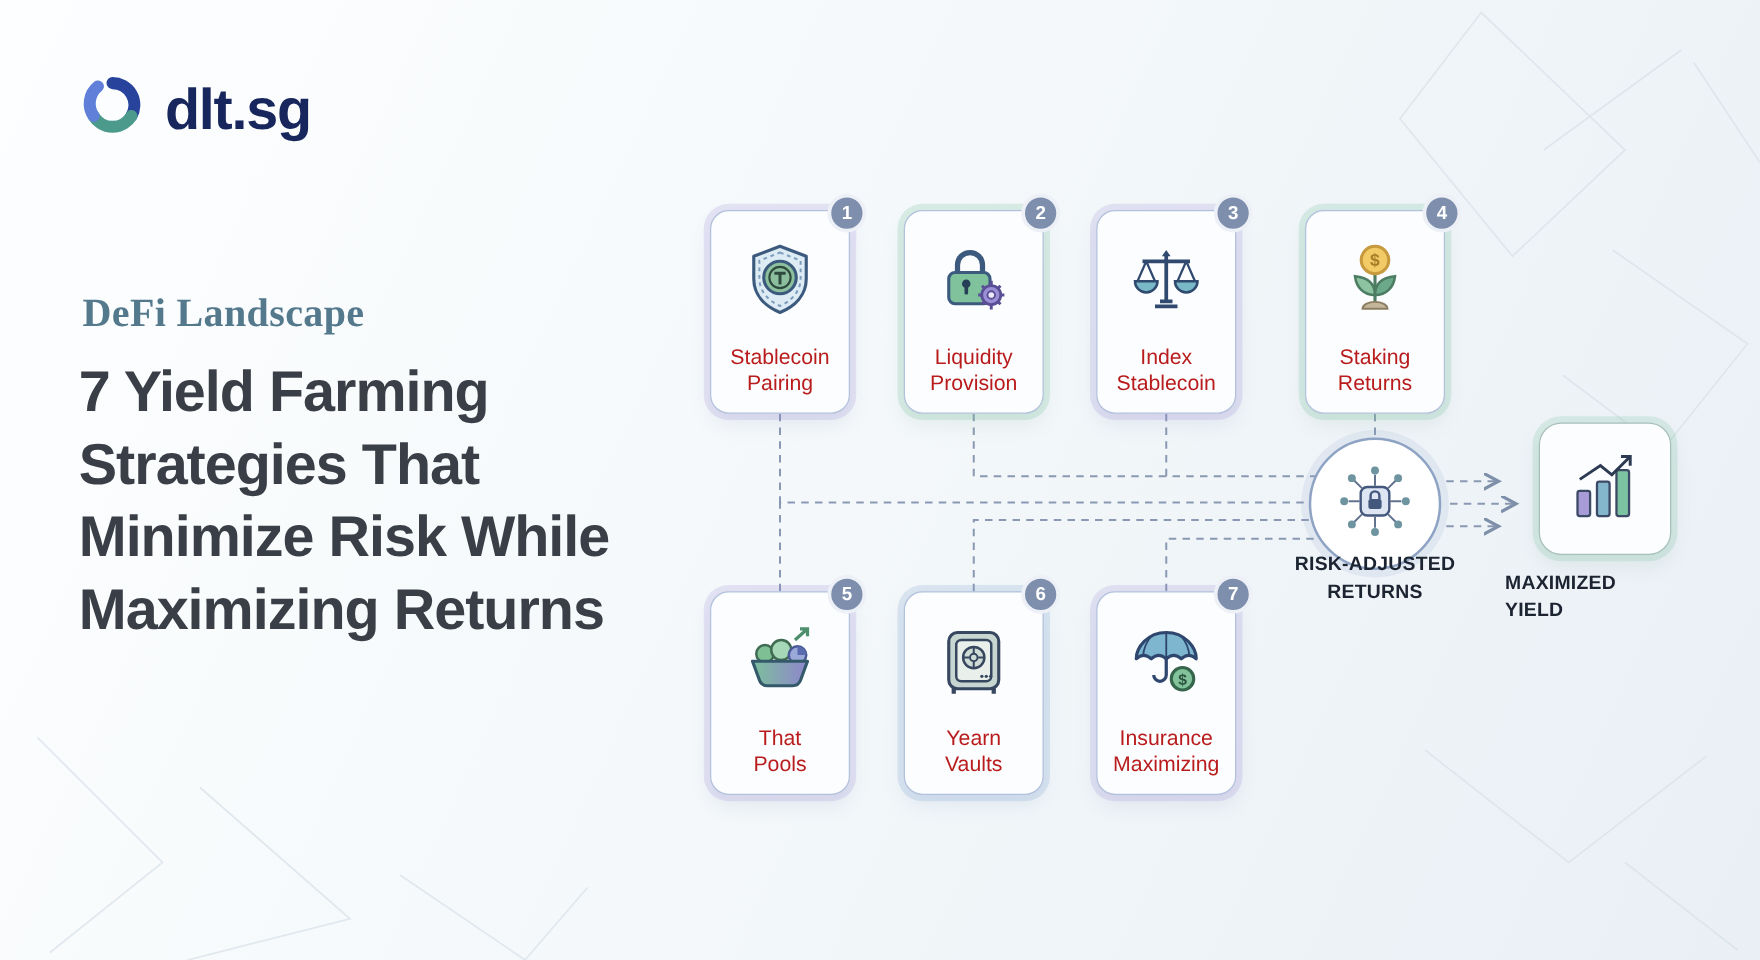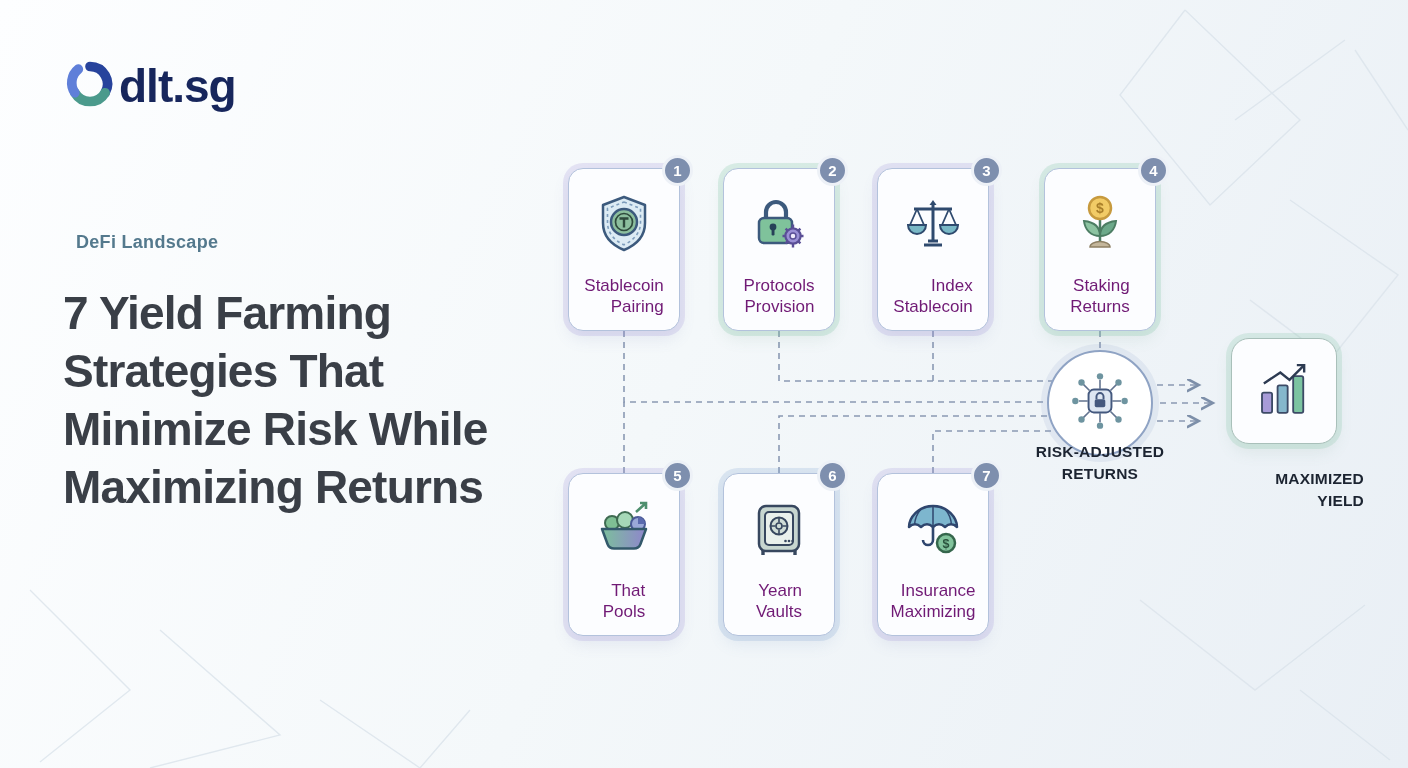--- a/index.html
+++ b/index.html
@@ -2,52 +2,52 @@
 <html><head>
 <meta charset="utf-8">
 <style>
   * { margin:0; padding:0; box-sizing:border-box; }
   html,body { background:#e9eff5; }
   body { font-family:"Liberation Sans", sans-serif; }
   .canvas { position:relative; width:1408px; height:768px; overflow:hidden;
             background:linear-gradient(115deg,#fdfeff 0%,#f4f8fa 48%,#e9eff5 100%); }
   .bg-pattern, .connectors { position:absolute; inset:0; width:1408px; height:768px; pointer-events:none; }
 
-  .logo { position:absolute; left:62px; top:56px; display:flex; align-items:center; gap:1px; }
+  .logo { position:absolute; left:62px; top:56px; display:flex; align-items:center; gap:14px; }
   .logo-text { font-size:46px; font-weight:800; color:#17265c; letter-spacing:-1px; }
 
-  .eyebrow { position:absolute; left:76px; top:232px; font-size:18px; font-weight:600;
-             color:#54798d; letter-spacing:0.3px; }
+  .eyebrow { position:absolute; left:66px; top:232px; font-size:32px; font-weight:600;
+             color:#54798d; letter-spacing:0.3px;font-family:Liberation Serif, serif; }
   .title { position:absolute; left:63px; top:285px; width:560px; font-size:46px; line-height:1.26;
            font-weight:800; color:#3a3f47; white-space:pre-line; letter-spacing:-0.8px; }
 
   .card { position:absolute; width:112px; height:163px; background:#fcfdff;
           border:1.5px solid #b3c2dc; border-radius:15px; display:flex; flex-direction:column;
           align-items:center; justify-content:space-between; padding:13px 4px 12px; }
   .glow-purple { box-shadow:0 0 0 5px rgba(154,142,216,0.20), 0 8px 16px rgba(110,118,170,0.12); }
   .glow-green  { box-shadow:0 0 0 5px rgba(126,196,162,0.24), 0 8px 16px rgba(96,150,126,0.12); }
   .glow-blue   { box-shadow:0 0 0 5px rgba(128,162,210,0.22), 0 8px 16px rgba(100,130,180,0.12); }
   .badge { position:absolute; top:-14px; right:-14px; width:31px; height:31px; border-radius:50%;
            background:#7e8fae; border:3px solid #edf1f7; color:#ffffff; font-size:15px; font-weight:700;
            display:flex; align-items:center; justify-content:center; }
   .card-icon { height:84px; display:flex; align-items:center; justify-content:center; }
-  .card-label { font-size:17px; line-height:1.28; font-weight:500; color:#701a75; text-align:right;
+  .card-label { font-size:17px; line-height:1.28; font-weight:500; color:#b91c1c; text-align:center;
                 white-space:pre-line; }
 
   .hub { position:absolute; left:1047px; top:350px; width:106px; height:106px; background:#ffffff;
          border:2px solid #8fa3c4; border-radius:50%; box-shadow:0 0 0 6px rgba(148,166,204,0.16);
          display:flex; align-items:center; justify-content:center; }
   .hub-label { position:absolute; left:1005px; top:441px; width:190px; text-align:center;
                font-size:15.5px; font-weight:700; color:#1c2431; line-height:1.4; white-space:pre-line;
                letter-spacing:0.2px; }
   .outcome { position:absolute; left:1231px; top:338px; width:106px; height:106px; background:#fcfdff;
              border:1.5px solid #a9c0ba; border-radius:18px; display:flex; align-items:center;
              justify-content:center;
              box-shadow:0 0 0 5px rgba(126,196,162,0.22), 0 8px 16px rgba(96,150,126,0.12); }
-  .outcome-label { position:absolute; left:1204px; top:468px; width:160px; text-align:right;
+  .outcome-label { position:absolute; left:1204px; top:456px; width:160px; text-align:left;
                    font-size:15.5px; font-weight:700; color:#1c2431; line-height:1.4;
                    white-space:pre-line; letter-spacing:0.2px; }
 </style>
 </head>
 <body>
 
 <div class="canvas">
 
   <svg class="bg-pattern" viewBox="0 0 1408 768">
     <g fill="none" stroke="#d9e2ea" stroke-width="1.4" opacity="0.75">
@@ -123,21 +123,21 @@
         <rect x="12" y="26" width="33" height="25" rx="5" fill="#7fc29b" stroke="#3c5a7d" stroke-width="2.5"></rect>
         <circle cx="26" cy="35" r="3.4" fill="#274058"></circle>
         <rect x="24.6" y="36" width="2.9" height="7.5" rx="1.2" fill="#274058"></rect>
         <g stroke="#5a4f96" stroke-width="2.4" fill="none">
           <path d="M46 32.5 v4 M46 51.5 v4 M35.5 44 h4 M52.5 44 h4 M38.6 36.6 l2.8 2.8 M50.6 48.6 l2.8 2.8 M53.4 36.6 l-2.8 2.8 M41.4 48.6 l-2.8 2.8"></path>
         </g>
         <circle cx="46" cy="44" r="7.6" fill="#9b90d6" stroke="#5a4f96" stroke-width="2.2"></circle>
         <circle cx="46" cy="44" r="3" fill="#efeafb" stroke="#5a4f96" stroke-width="1.5"></circle>
       </svg>
     </div>
-    <div class="card-label">Protocols
+    <div class="card-label">Liquidity
 Provision</div>
   </div>
 
   <div class="card glow-purple" style="left:877px; top:168px;">
     <span class="badge">3</span>
     <div class="card-icon">
       <svg viewBox="0 0 64 64" width="64" height="64">
         <path d="M32 8 l3.5 5 h-7 Z" fill="#2f4a6e"></path>
         <path d="M32 11 V49" stroke="#2f4a6e" stroke-width="3"></path>
         <path d="M13 17 H51" stroke="#2f4a6e" stroke-width="3"></path>

